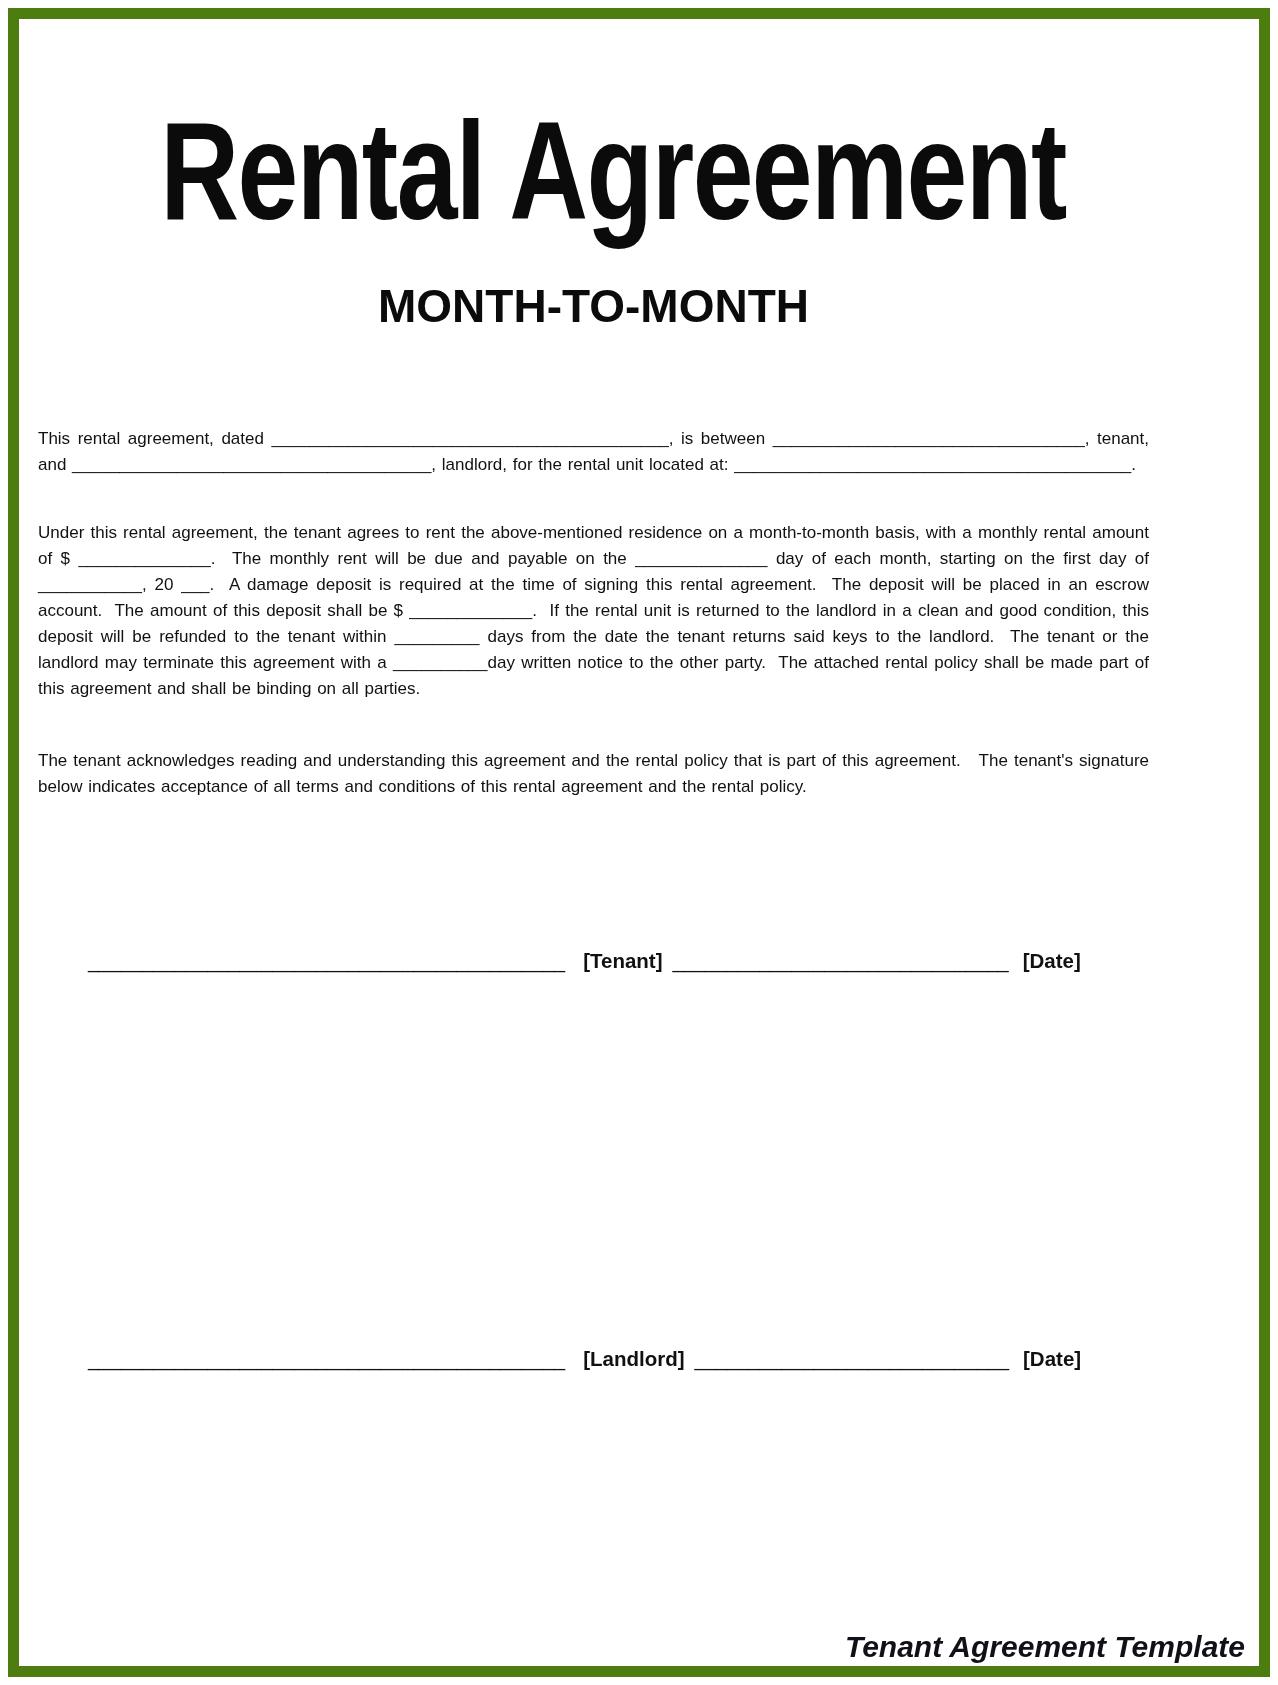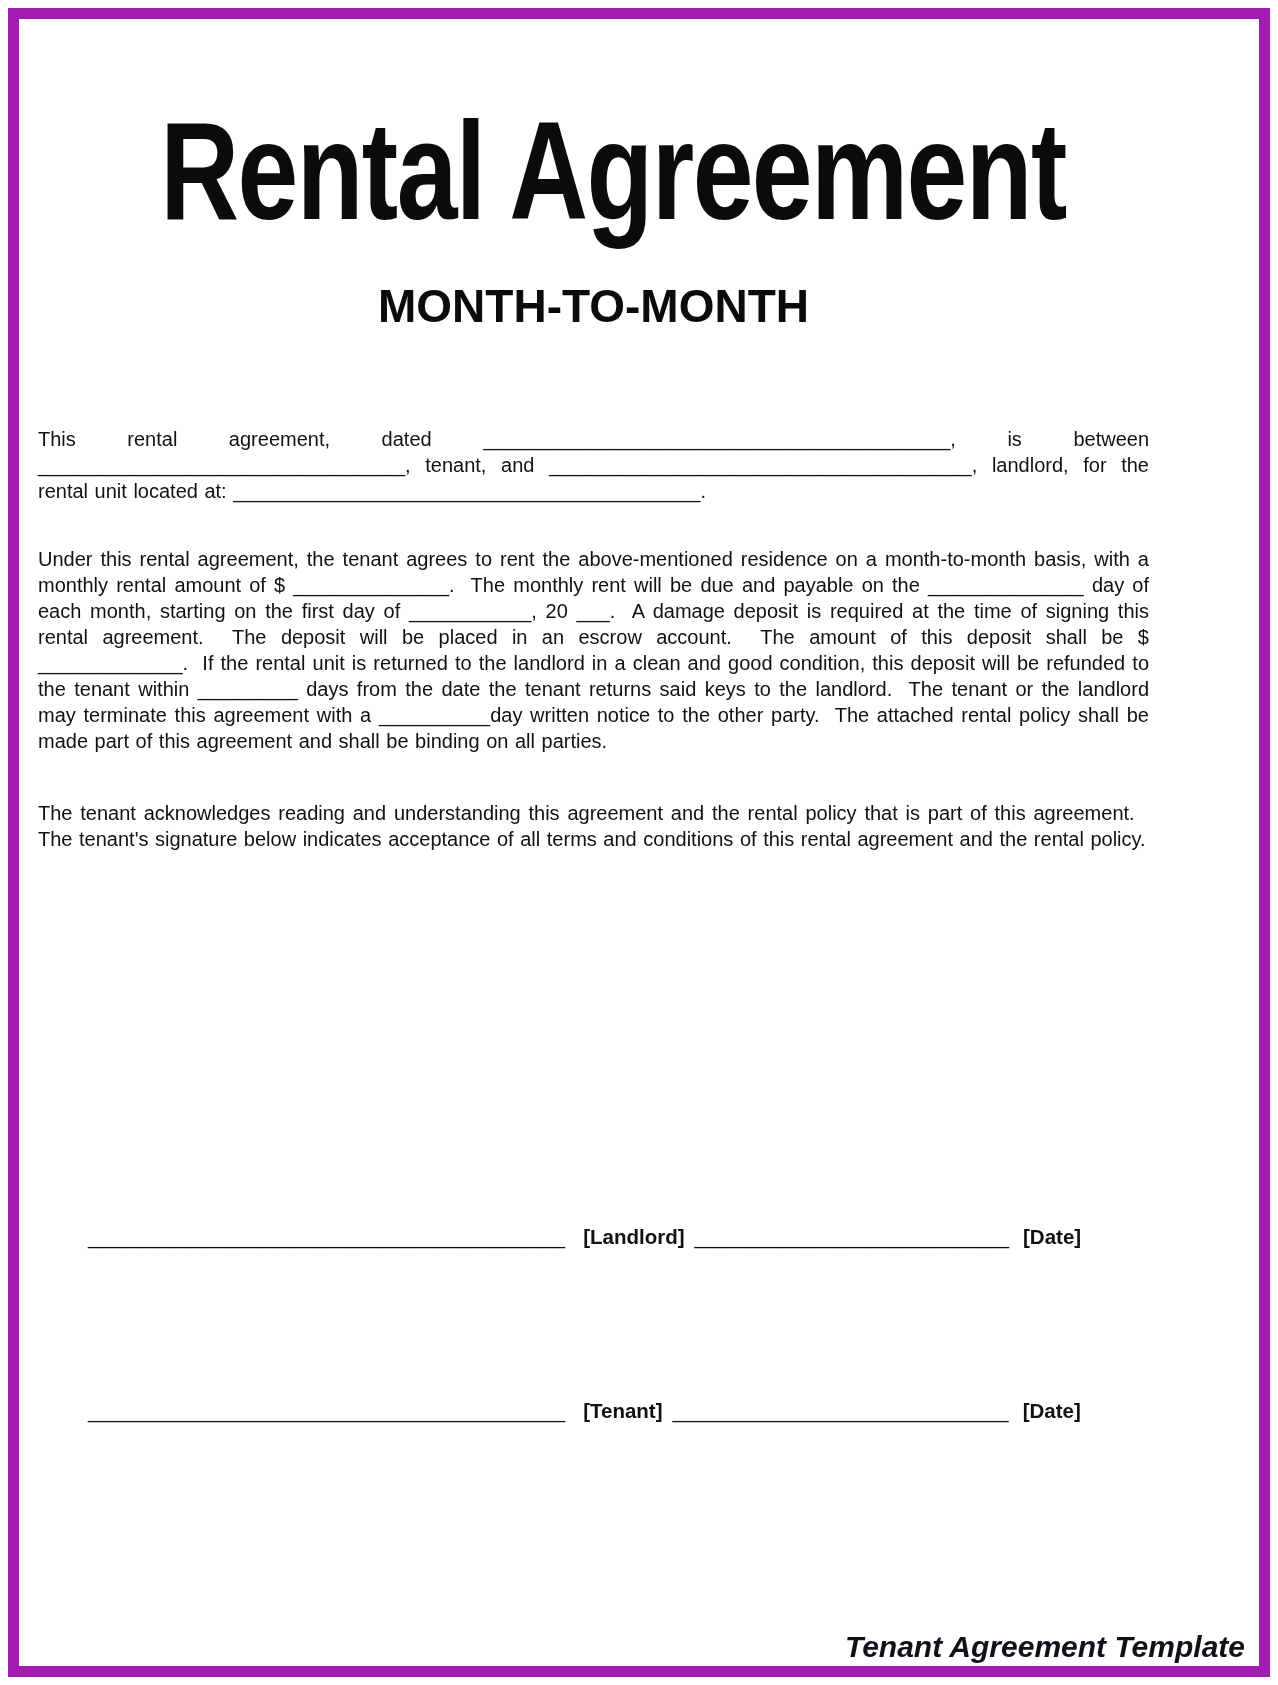--- a/index.html
+++ b/index.html
@@ -12,21 +12,21 @@
     width: 1278px;
     height: 1685px;
     background: #ffffff;
     overflow: hidden;
     font-family: "Liberation Sans", "DejaVu Sans", sans-serif;
     color: #111111;
   }
   .frame {
     position: absolute;
     inset: 8px;
-    border: 11px solid #a21caf;
+    border: 11px solid #4d7c0f;
     box-sizing: border-box;
   }
   .content {
     margin-left: 19px;
     margin-right: 110px; 
   }
   h1.doc-title {
     margin: 82px 0 0 0;
     font-size: 140px;
     line-height: 1;
@@ -41,21 +41,21 @@
   h2.doc-subtitle {
     margin: 42px 0 11px 0;
     font-size: 46px;
     line-height: 1;
     font-weight: bold;
     text-align: center;
     letter-spacing: 0px;
     color: #0b0b0b;
   }
   p.body-text {
-    font-size: 20px;
+    font-size: 17px;
     line-height: 26px;
     text-align: justify;
     margin: 0;
     word-spacing: 1px;
   }
   p.intro  { margin-top: 97px; }
   p.terms  { margin-top: 42px; }
   p.ack    { margin-top: 46px; }
 
   .sig-row {
@@ -95,25 +95,25 @@
       <h1 class="doc-title">Rental Agreement</h1>
 
       <h2 class="doc-subtitle">MONTH-TO-MONTH</h2>
 
       <p class="body-text intro">This rental agreement, dated __________________________________________, is between _________________________________, tenant, and ______________________________________, landlord, for the rental unit located at: __________________________________________.</p>
 
       <p class="body-text terms">Under this rental agreement, the tenant agrees to rent the above-mentioned residence on a month-to-month basis, with a monthly rental amount of $ ______________.&nbsp; The monthly rent will be due and payable on the ______________ day of each month, starting on the first day of ___________, 20 ___.&nbsp; A damage deposit is required at the time of signing this rental agreement.&nbsp; The deposit will be placed in an escrow account.&nbsp; The amount of this deposit shall be $ _____________.&nbsp; If the rental unit is returned to the landlord in a clean and good condition, this deposit will be refunded to the tenant within _________ days from the date the tenant returns said keys to the landlord.&nbsp; The tenant or the landlord may terminate this agreement with a __________day written notice to the other party.&nbsp; The attached rental policy shall be made part of this agreement and shall be binding on all parties.</p>
 
       <p class="body-text ack">The tenant acknowledges reading and understanding this agreement and the rental policy that is part of this agreement.&nbsp;&nbsp; The tenant's signature below indicates acceptance of all terms and conditions of this rental agreement and the rental policy.</p>
 
+      <div class="sig-row tenant">
+        <span class="sig-line">____________________________________________</span><span class="sig-label">[Tenant]</span><span class="sig-line">_______________________________</span><span class="sig-label date">[Date]</span>
+      </div>
+
       <div class="sig-row landlord">
         <span class="sig-line">____________________________________________</span><span class="sig-label">[Landlord]</span><span class="sig-line">_____________________________</span><span class="sig-label date">[Date]</span>
-      </div>
-
-      <div class="sig-row tenant">
-        <span class="sig-line">____________________________________________</span><span class="sig-label">[Tenant]</span><span class="sig-line">_______________________________</span><span class="sig-label date">[Date]</span>
       </div>
 
     </div>
 
     <div class="footer-note">Tenant Agreement Template</div>
   </div>
 </div>
 
 </body></html>

